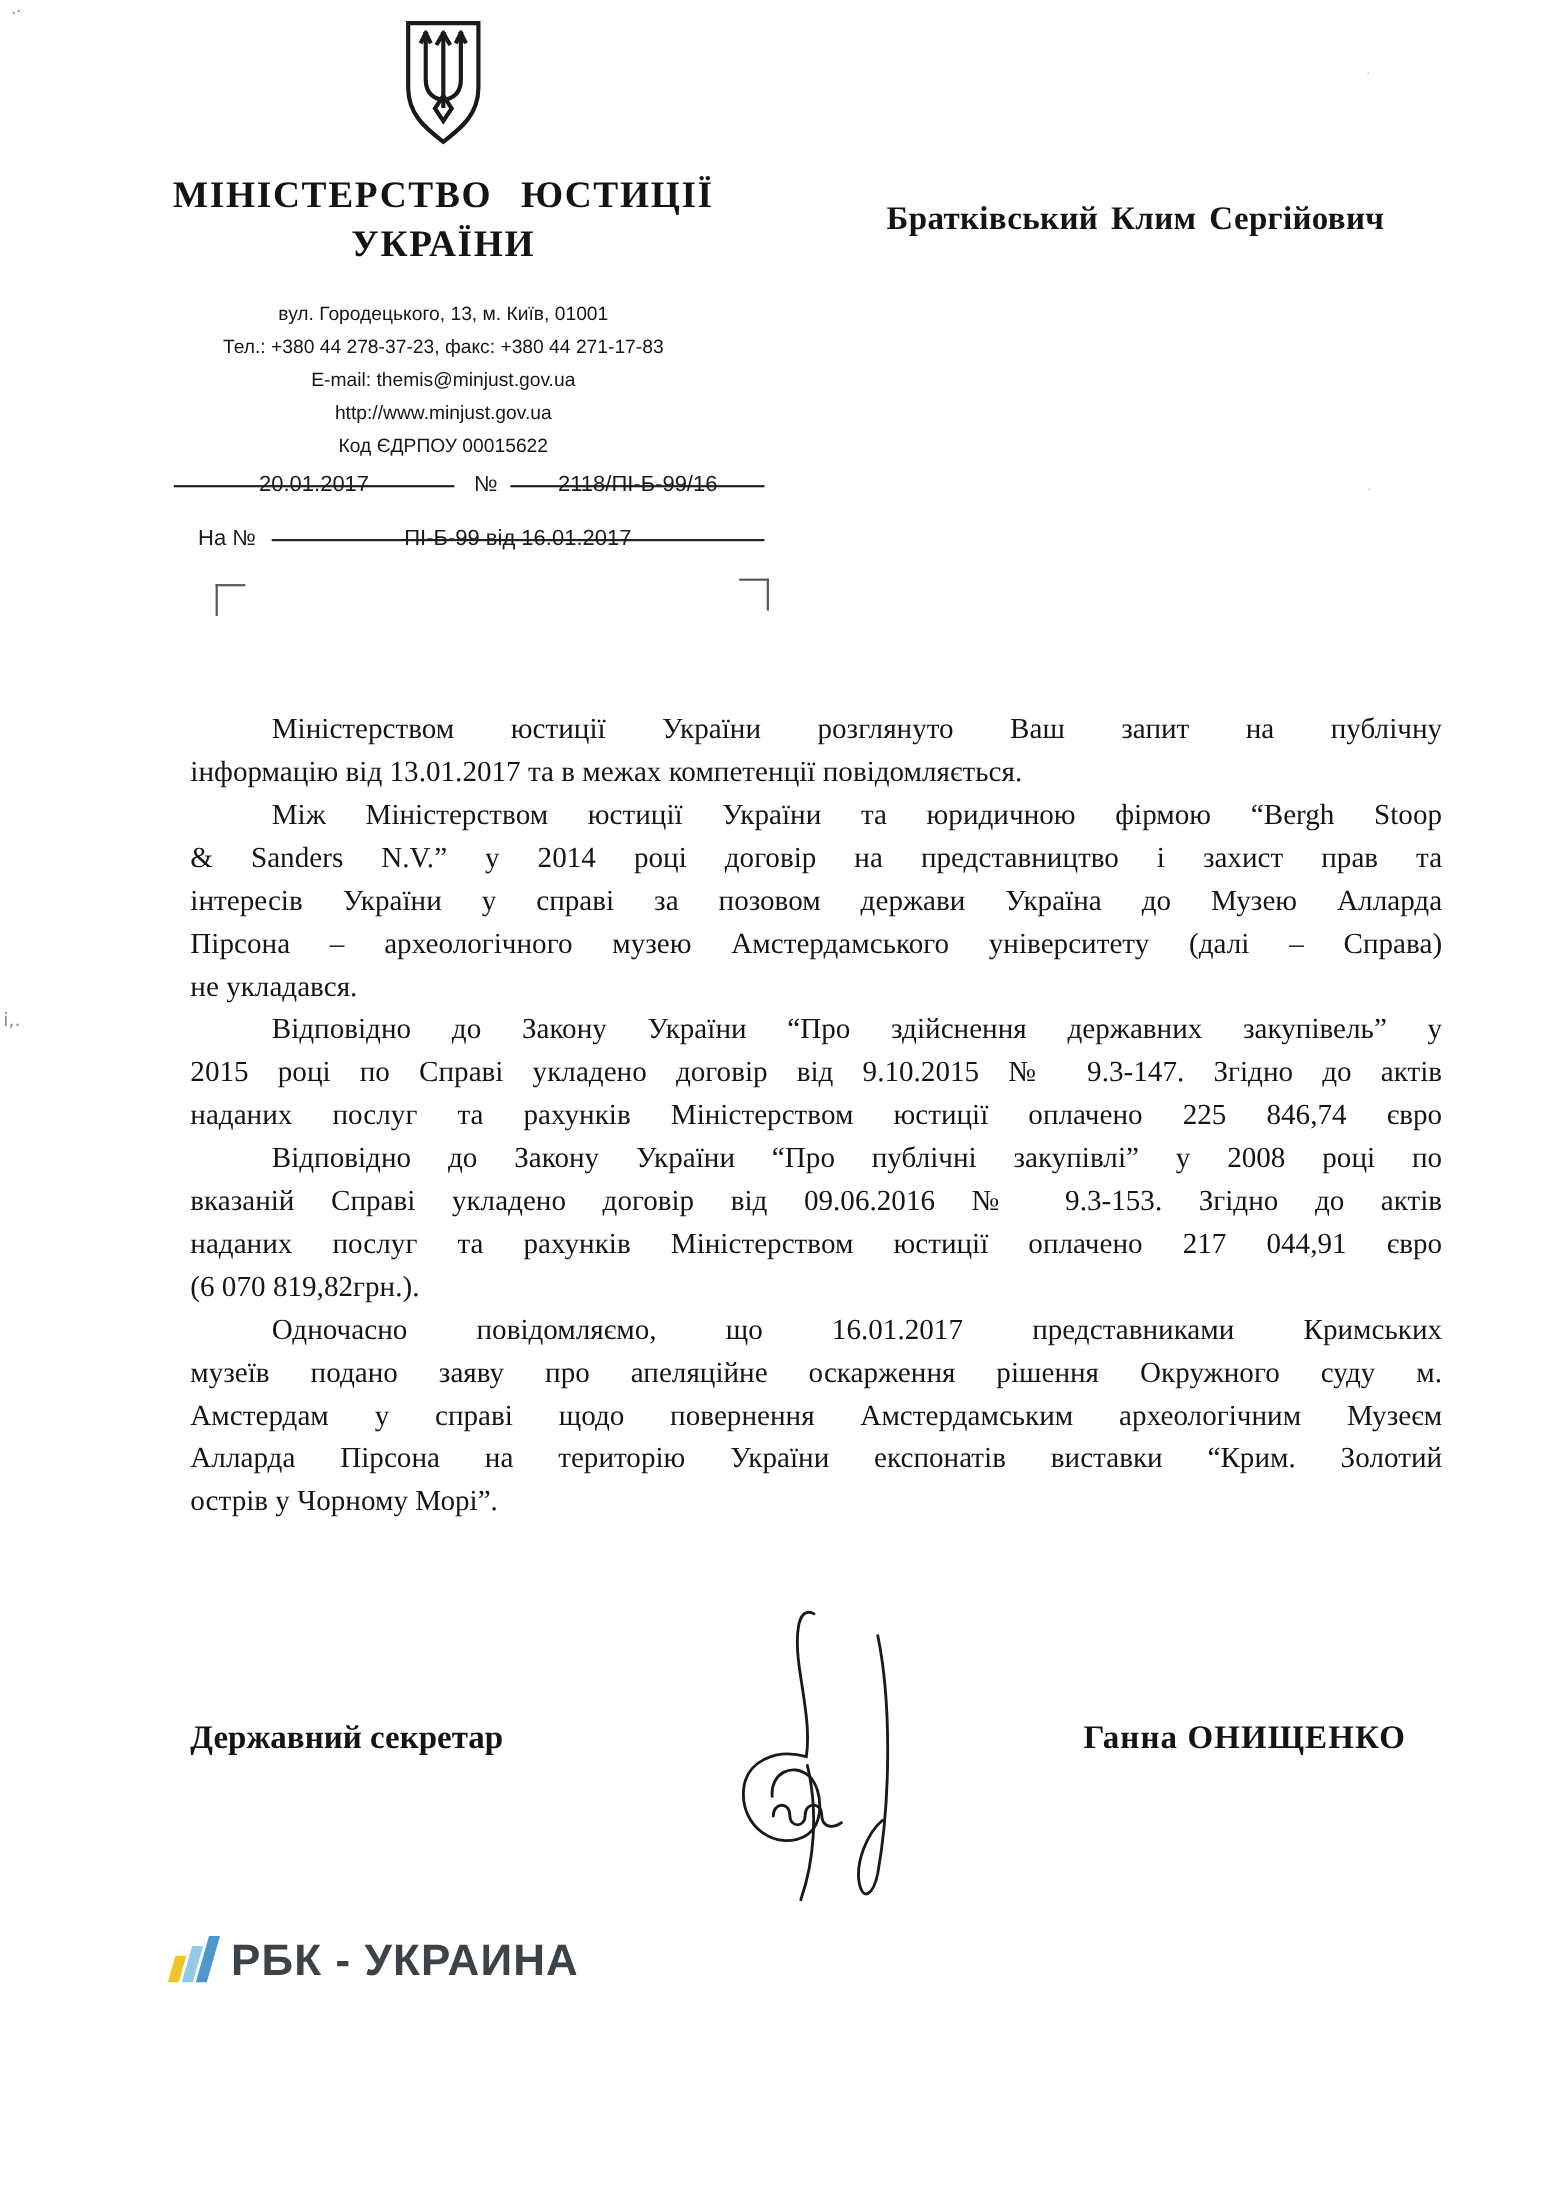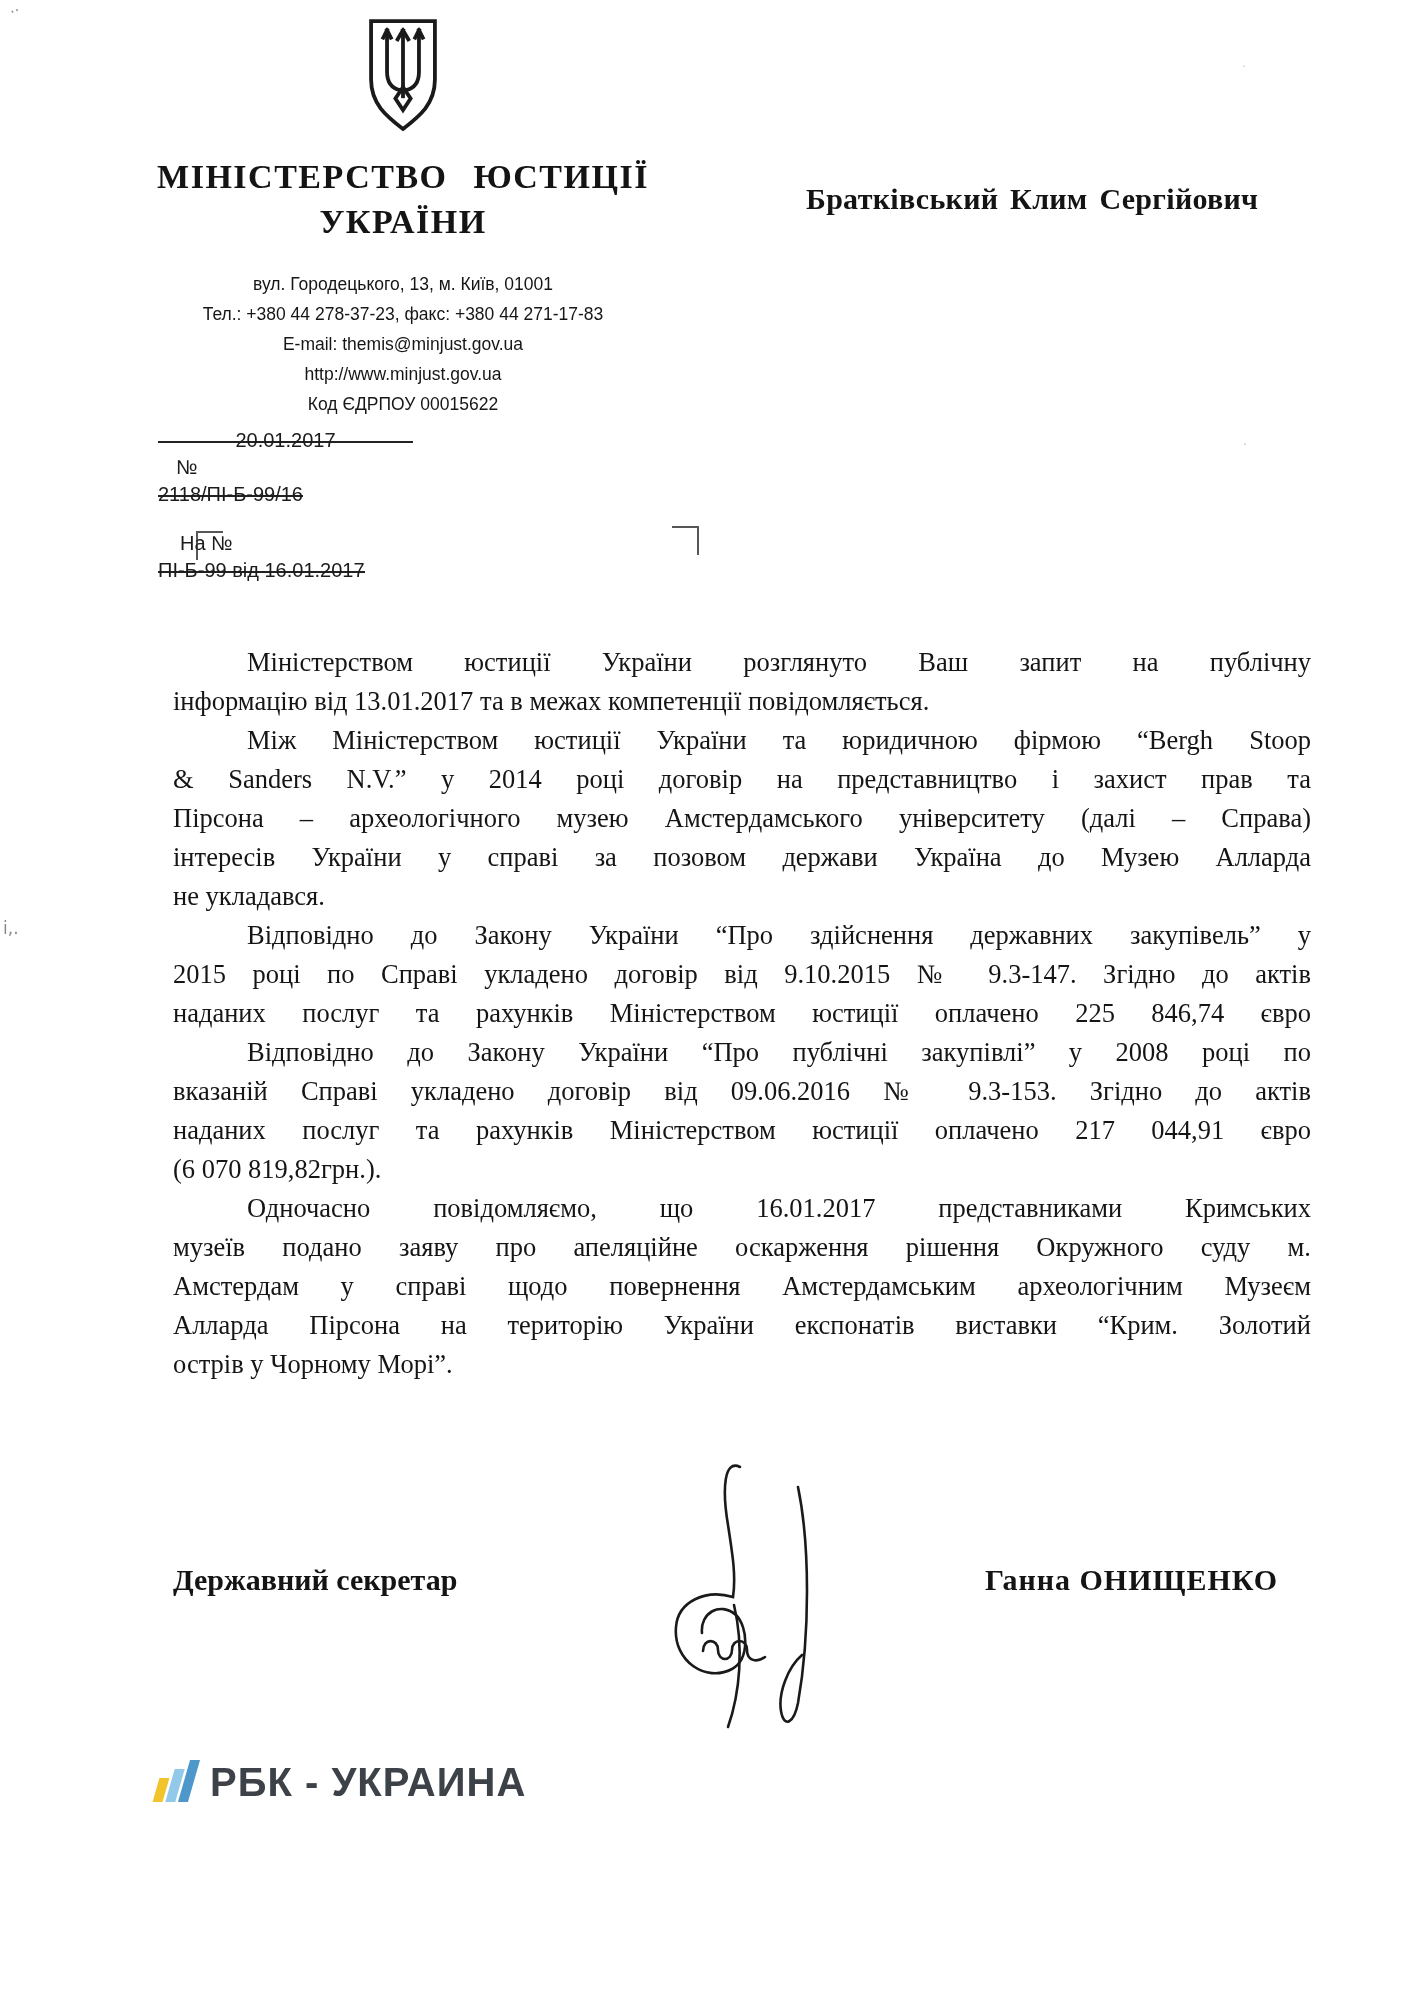--- a/index.html
+++ b/index.html
@@ -12,21 +12,21 @@
   .header-left{position:absolute;left:120px;top:16px;width:566px;text-align:center;}
   .emblem{display:inline-block;margin-bottom:16px;}
   .ministry{font-weight:bold;font-size:34px;line-height:45px;letter-spacing:1.5px;word-spacing:16px;color:#141414;}
   .contact{margin-top:25px;font-family:"Liberation Sans","DejaVu Sans",sans-serif;
            font-size:17.5px;line-height:30px;color:#161616;}
   .recipient{position:absolute;left:806px;top:182px;width:520px;
              font-weight:bold;font-size:30px;letter-spacing:.3px;word-spacing:4px;color:#141414;}
   
   .ref-block{position:absolute;left:158px;top:427px;width:537px;
              font-family:"Liberation Sans","DejaVu Sans",sans-serif;font-size:20px;color:#1b1b1b;}
-  .ref-row{display:flex;align-items:flex-start;flex-direction:column;}
+  .ref-row{display:flex;align-items:flex-start;}
   .fld{position:relative;height:27px;line-height:27px;text-align:center;}
   .fld::before{content:"";position:absolute;left:0;right:0;top:14px;border-top:2.2px solid #222;}
   .fld .txt{position:relative;}
   .fld-date{width:255px;}
   .num-label{margin:0 12px 0 18px;line-height:27px;}
   .fld-num{flex:1;}
   .ref-row2{margin-top:22px;}
   .reply-label{line-height:27px;margin-left:22px;margin-right:14px;white-space:nowrap;}
   .fld-reply{flex:1;}
   
@@ -115,22 +115,22 @@
 <div class="crop crop-right"></div>
 
 <div class="body-text">
     <div class="para">
       <div class="bline first">Міністерством юстиції України розглянуто Ваш запит на публічну</div>
       <div class="bline last">інформацію від 13.01.2017 та в межах компетенції повідомляється.</div>
     </div>
     <div class="para">
       <div class="bline first">Між Міністерством юстиції України та юридичною фірмою “Bergh Stoop</div>
       <div class="bline">&amp; Sanders N.V.” у 2014 році договір на представництво і захист прав та</div>
+      <div class="bline">інтересів України у справі за позовом держави Україна до Музею Алларда</div>
       <div class="bline">Пірсона – археологічного музею Амстердамського університету (далі – Справа)</div>
-      <div class="bline">інтересів України у справі за позовом держави Україна до Музею Алларда</div>
       <div class="bline last">не укладався.</div>
     </div>
     <div class="para">
       <div class="bline first">Відповідно до Закону України “Про здійснення державних закупівель” у</div>
       <div class="bline">2015 році по Справі укладено договір від 9.10.2015 № 9.3-147. Згідно до актів</div>
       <div class="bline">наданих послуг та рахунків Міністерством юстиції оплачено 225 846,74 євро</div>
     </div>
     <div class="para">
       <div class="bline first">Відповідно до Закону України “Про публічні закупівлі” у 2008 році по</div>
       <div class="bline">вказаній Справі укладено договір від 09.06.2016 № 9.3-153. Згідно до актів</div>

